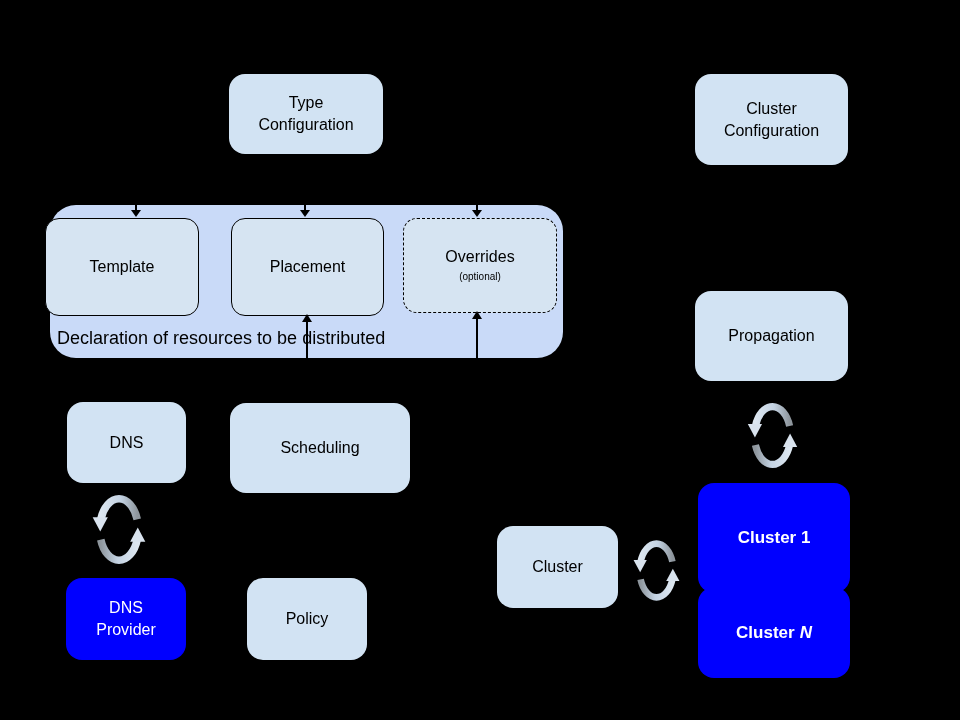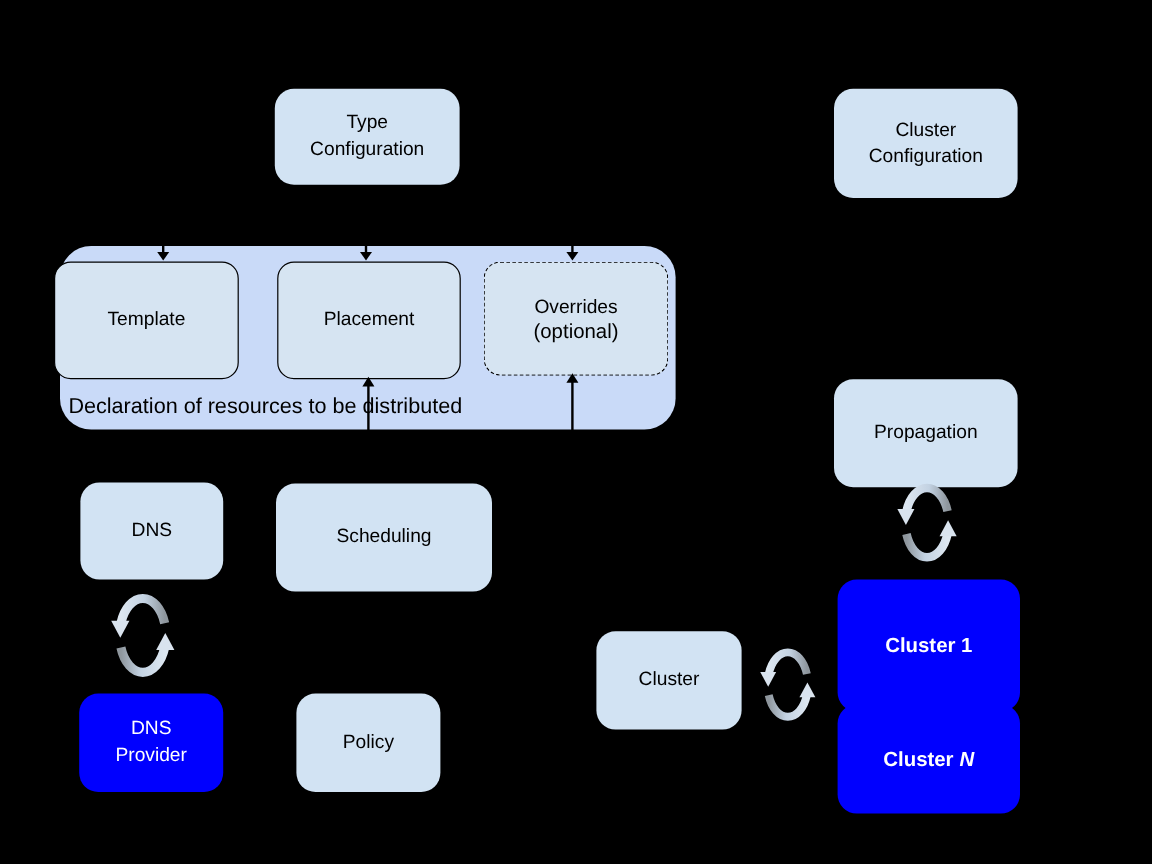--- a/index.html
+++ b/index.html
@@ -11,21 +11,21 @@
     position:absolute;display:flex;flex-direction:column;align-items:center;justify-content:center;
     text-align:center;font-size:16px;line-height:22px;
   }
   .light{background:#d2e3f3;border-radius:16px;}
   .group{position:absolute;background:#c9daf8;border-radius:26px;}
   .inner{background:#d6e4f2;border:1.5px solid #000;border-radius:14px;}
   .dashdot{border-style:dashed;border-width:1.5px;}
   .blue{background:#0000ff;color:#fff;border-radius:16px;}
   .bold17{font-weight:bold;font-size:17px;}
   .caption{position:absolute;font-size:18px;line-height:15px;white-space:nowrap;}
-  .sub{font-size:17px;line-height:17px;}
+  .sub{font-size:10px;line-height:17px;}
   .vline{position:absolute;width:0;}
   .vline.dashed{border-left:2px dashed #000;}
   .vline.solid{border-left:2px solid #000;}
   .tri{position:absolute;width:0;height:0;border-left:5px solid transparent;border-right:5px solid transparent;}
   .tri.down{border-top:7px solid #000;}
   .tri.up{border-bottom:8px solid #000;}
   .sync{position:absolute;}
   .cluster-n-wrap{display:flex;gap:5px;justify-content:center;}
 </style>
 </head>
@@ -104,21 +104,21 @@
 
   <div class="box blue" style="left:66px;top:578px;width:120px;height:82px;">
     <span>DNS</span>
     <span>Provider</span>
   </div>
 
   <div class="box light" style="left:247px;top:578px;width:120px;height:82px;">
     <span>Policy</span>
   </div>
 
-  <div class="box light" style="left:695px;top:316px;width:153px;height:90px;">
+  <div class="box light" style="left:695px;top:291px;width:153px;height:90px;">
     <span>Propagation</span>
   </div>
 
   <svg class="sync" style="left:744px;top:399px;" width="57" height="73" viewBox="0 0 60 76">
     <path d="M48 28 A19 30 0 0 0 12 28" fill="none" stroke="url(#sgTop)" stroke-width="7.5"></path>
     <polygon points="4,26 19,26 11.5,40" fill="#d9e3ee"></polygon>
     <path d="M12 48 A19 30 0 0 0 48 48" fill="none" stroke="url(#sgBot)" stroke-width="7.5"></path>
     <polygon points="41,50 56,50 48.5,36" fill="#d9e3ee"></polygon>
   </svg>
 

